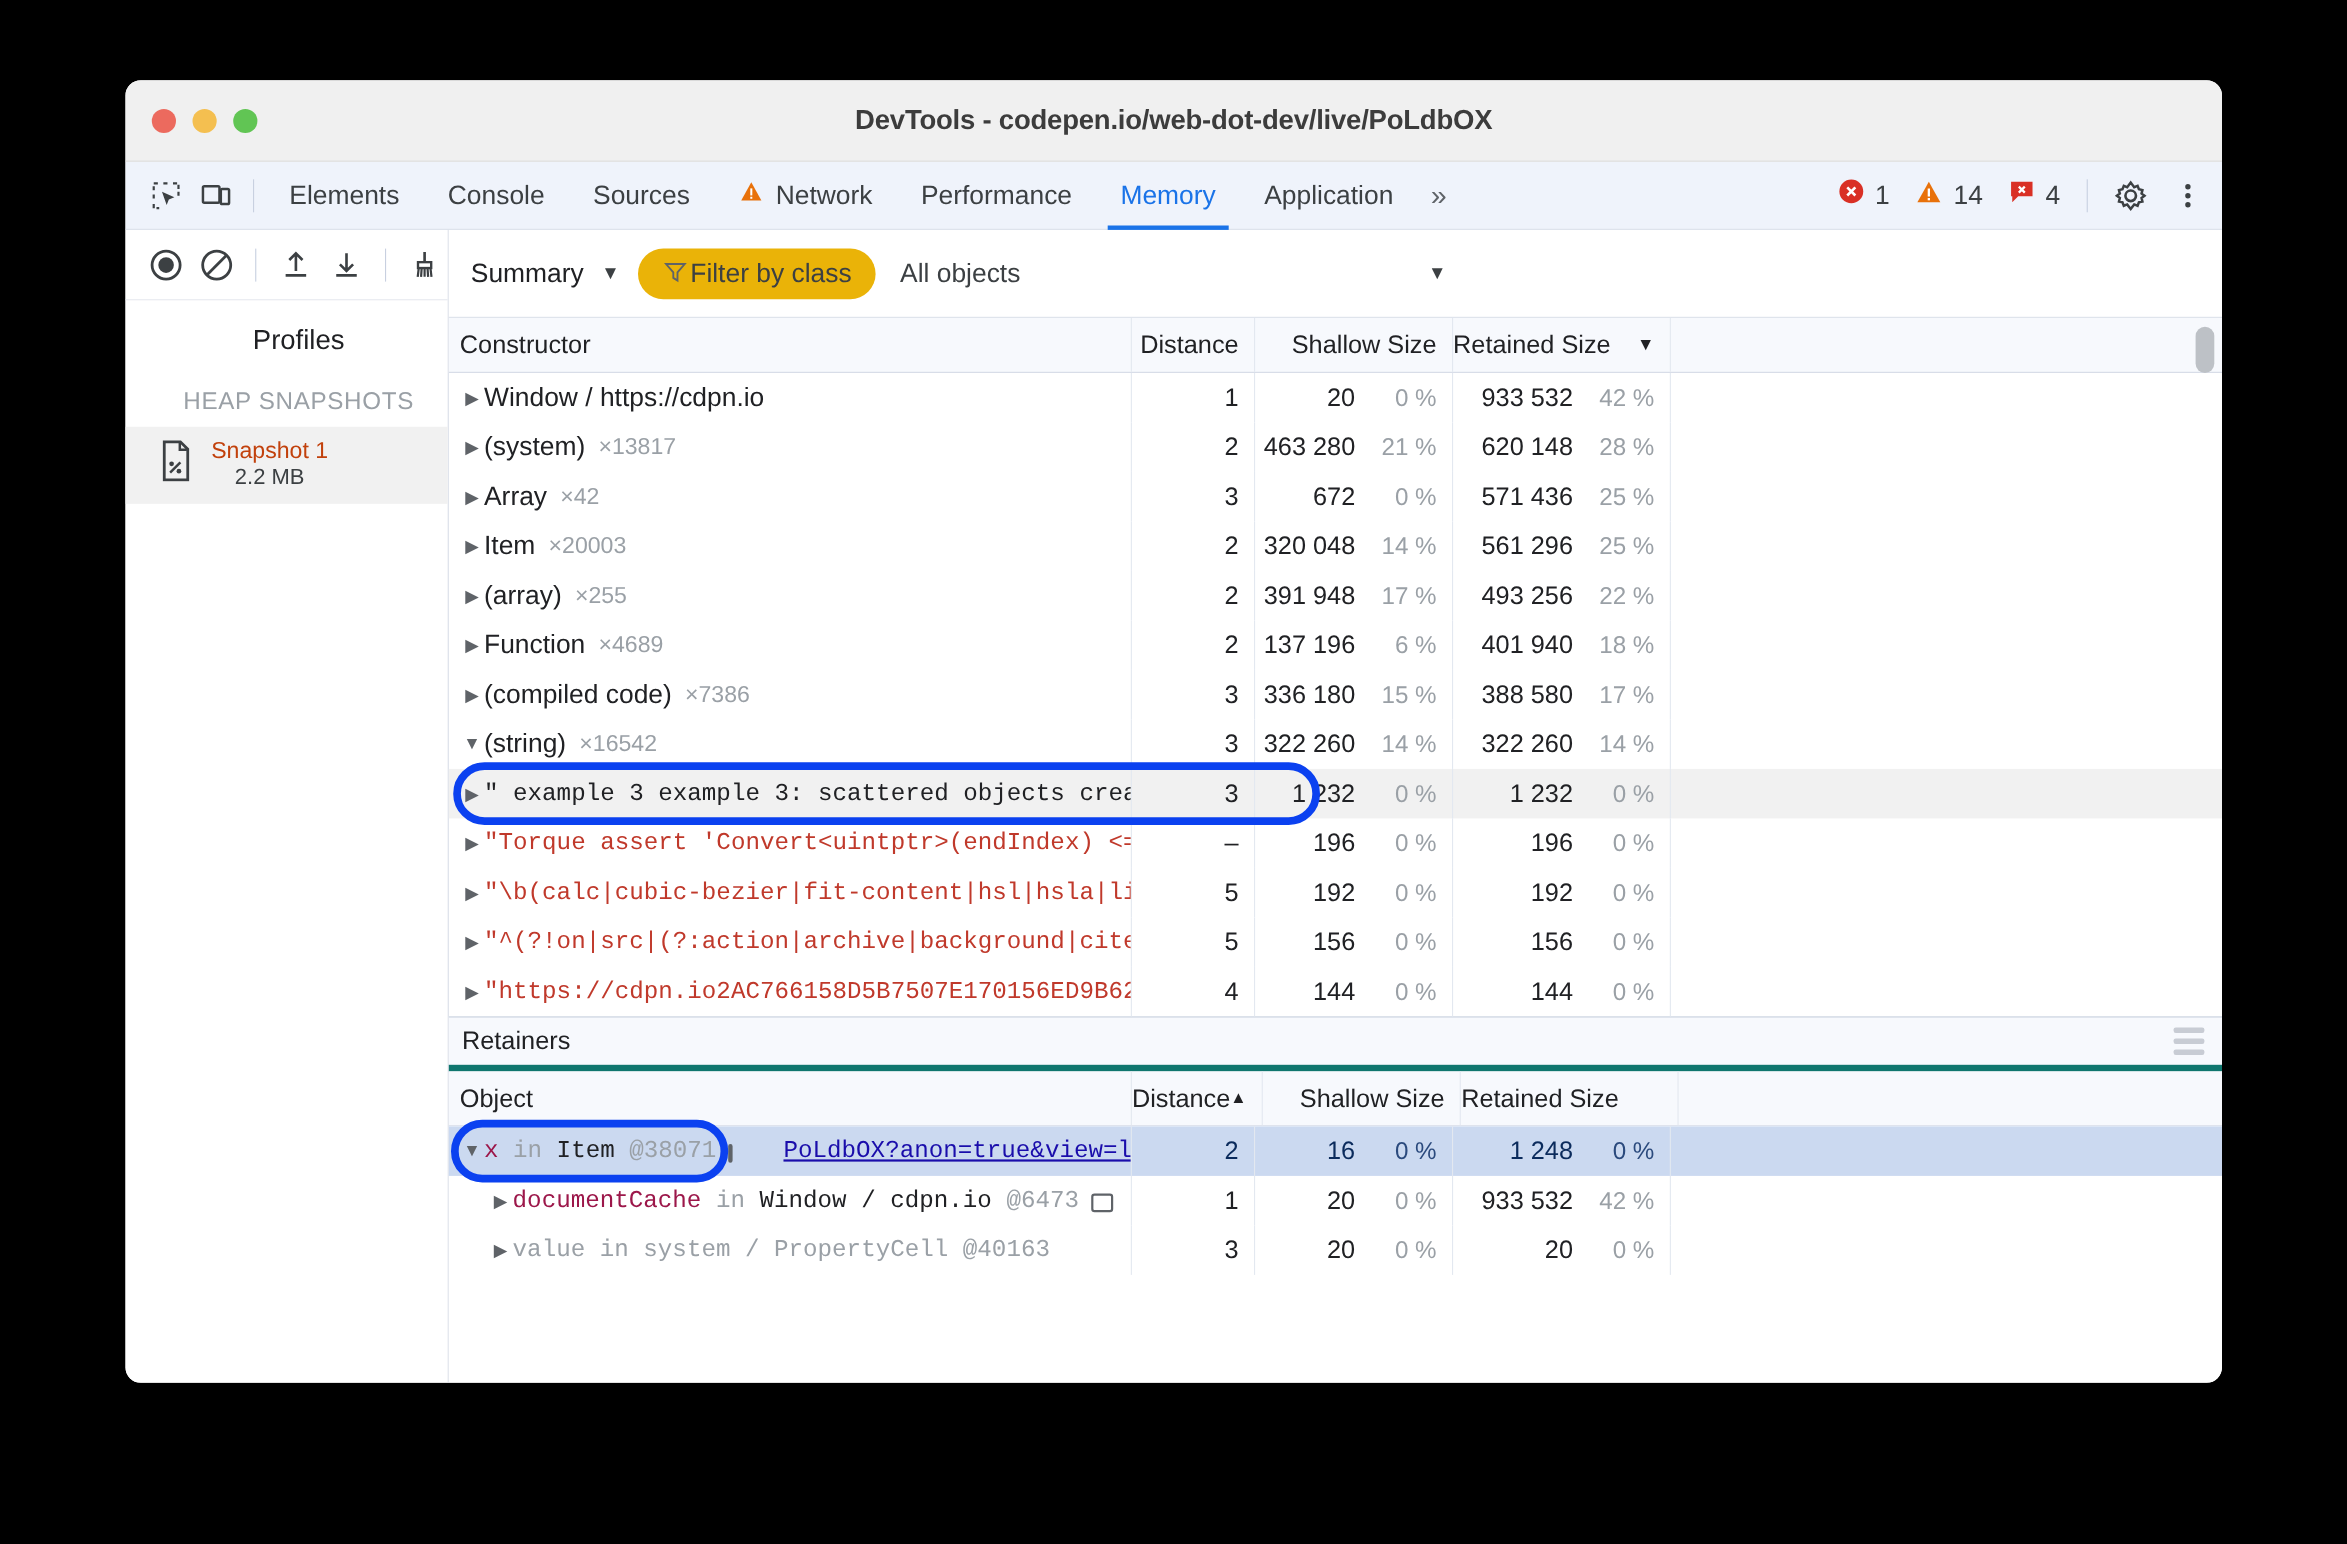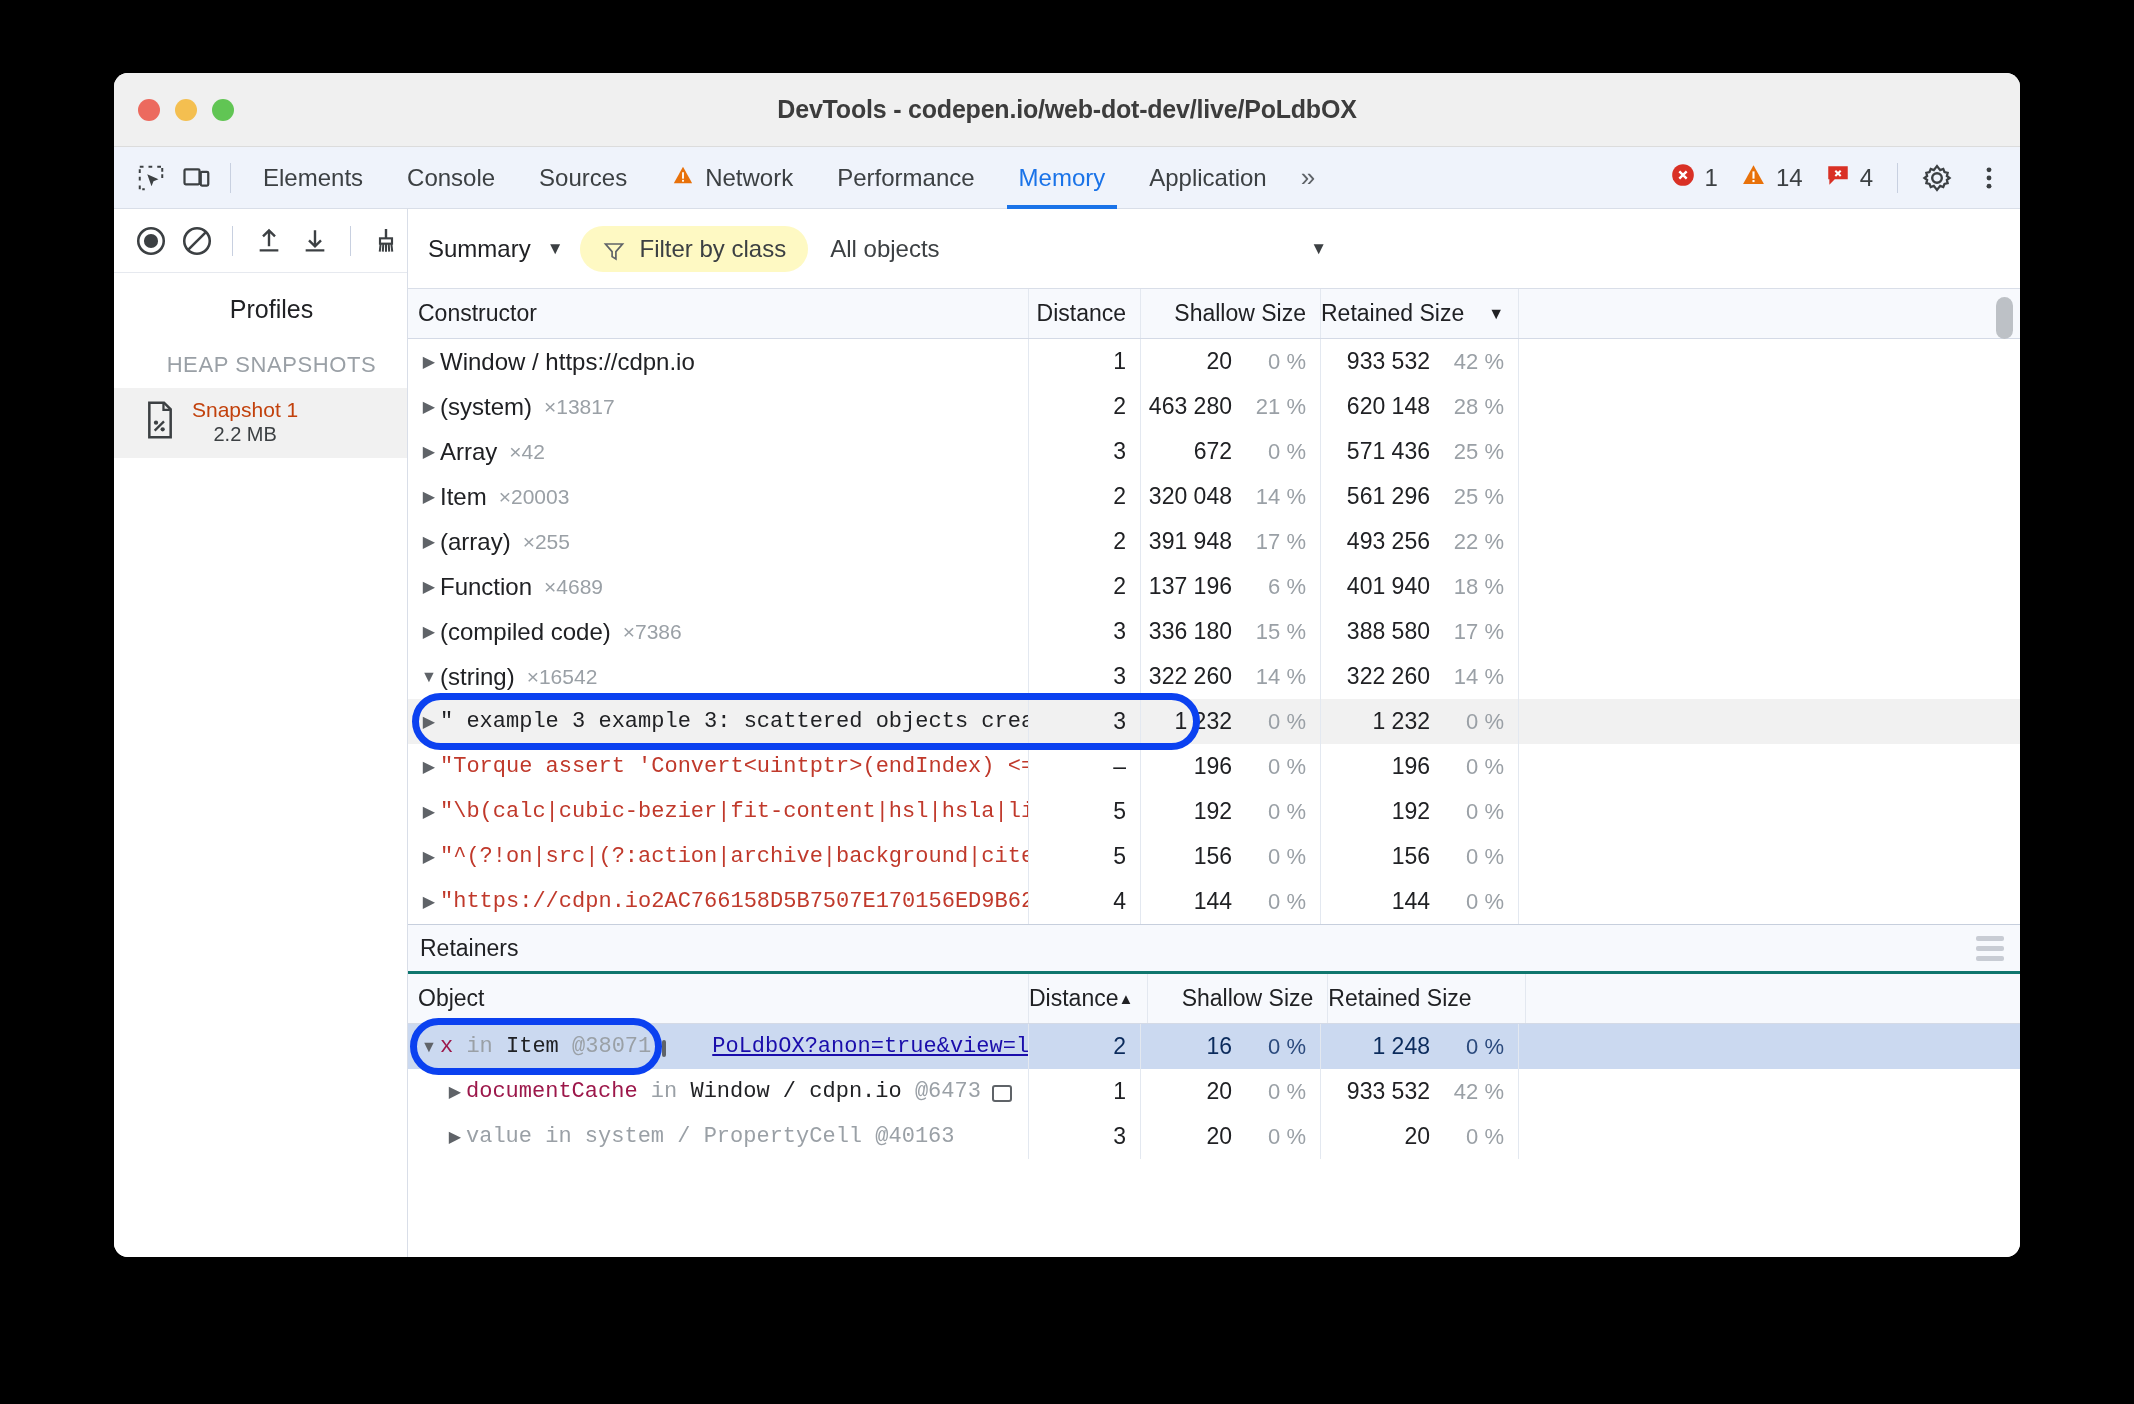--- a/index.html
+++ b/index.html
@@ -96,22 +96,22 @@
   
   .content { flex: 1 1 auto; display: flex; flex-direction: column; min-width: 0; }
   .mem-toolbar {
     height: 80px; background: #ffffff; border-bottom: 1px solid #d9dee8;
     display: flex; align-items: center; padding-left: 10px; gap: 4px;
     flex: 0 0 auto;
   }
   .sel-summary { font-size: 24px; color: #202124; padding: 0 12px 0 10px; }
   .caret { font-size: 17px; color: #3c4043; }
   .filter-pill {
-    display: flex; align-items: flex-end; gap: 14px;
-    background: #fef9c3; border-radius: 24px;
+    display: flex; align-items: flex-start; gap: 2px;
+    background: #eab308; border-radius: 24px;
     padding: 9px 22px; margin-left: 12px;
   }
   .filter-pill span { font-size: 24px; color: #3c4043; }
   .allobj {
     margin-left: 18px; font-size: 24px; color: #3c4043;
     display: flex; align-items: center; flex: 1; position: relative;
   }
   .allobj .dd-caret { position: absolute; left: 480px; font-size: 17px; }
   
   .grid-wrap { flex: 1 1 auto; display: flex; flex-direction: column; min-height: 0;}
@@ -143,21 +143,21 @@
   .mono { font-family: "Liberation Mono", monospace; font-size: 22px; }
   .str-red { color: #c0392b; }
   .str-blk { color: #202124; }
   .pct { color: #9aa0a6; font-size: 22px; width: 66px; text-align: right; display:inline-block;}
   .grow.selblue .pct { color: #2b4a7d; }
   .num { font-size: 23px; }
   .numcell { display: flex; align-items: center; justify-content: flex-end; width: 100%; gap: 8px;}
   
   .ret-head {
     height: 50px; background: #f7f9fd; border-top: 1px solid #c7cfdd;
-    border-bottom: 3px solid #0f766e;
+    border-bottom: 6px solid #0f766e;
     display: flex; align-items: center; padding: 0 16px 0 12px;
     font-size: 23px; color: #202124; flex: 0 0 auto;
   }
   .retainers { flex: 1 1 auto; min-height: 0; display: flex; flex-direction: column; }
   .ret-body { flex: 1 1 auto; background: #fff; }
   .r-name  { flex: 0 0 620px; padding-left: 10px; overflow:hidden; white-space:nowrap;}
   .sq-icon { display: inline-block; width: 20px; height: 17px; border: 2.5px solid #5f6368; border-radius: 3px; margin-left: 11px; position: relative; top: 2px;}
   .prop { color: #9c174a; }
   .gray { color: #9aa0a6; }
   .blk { color: #202124; }

